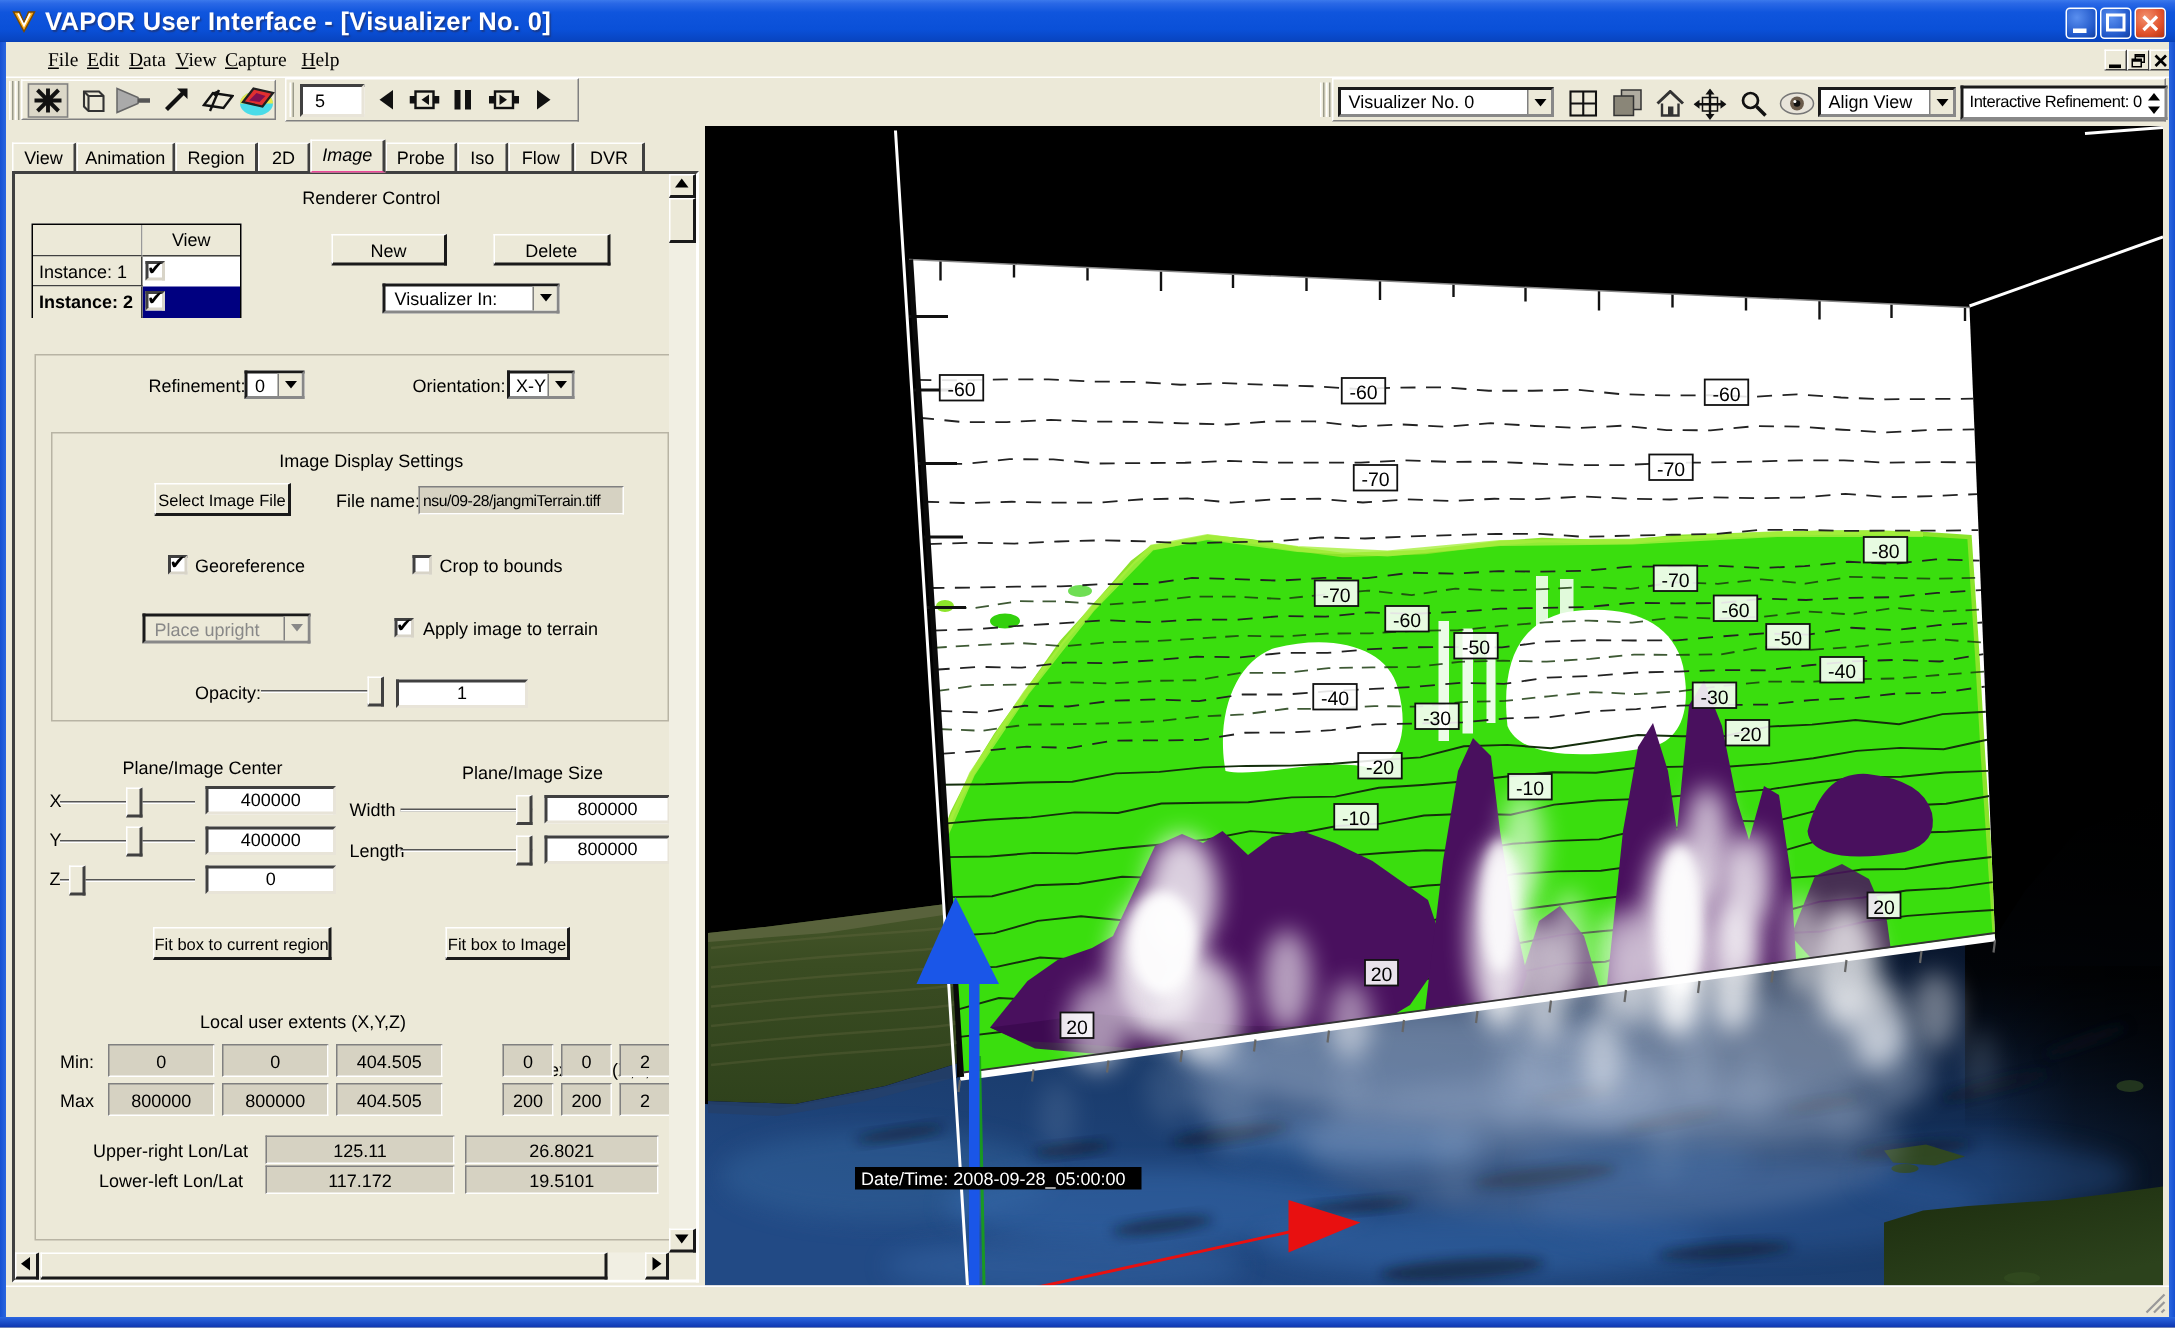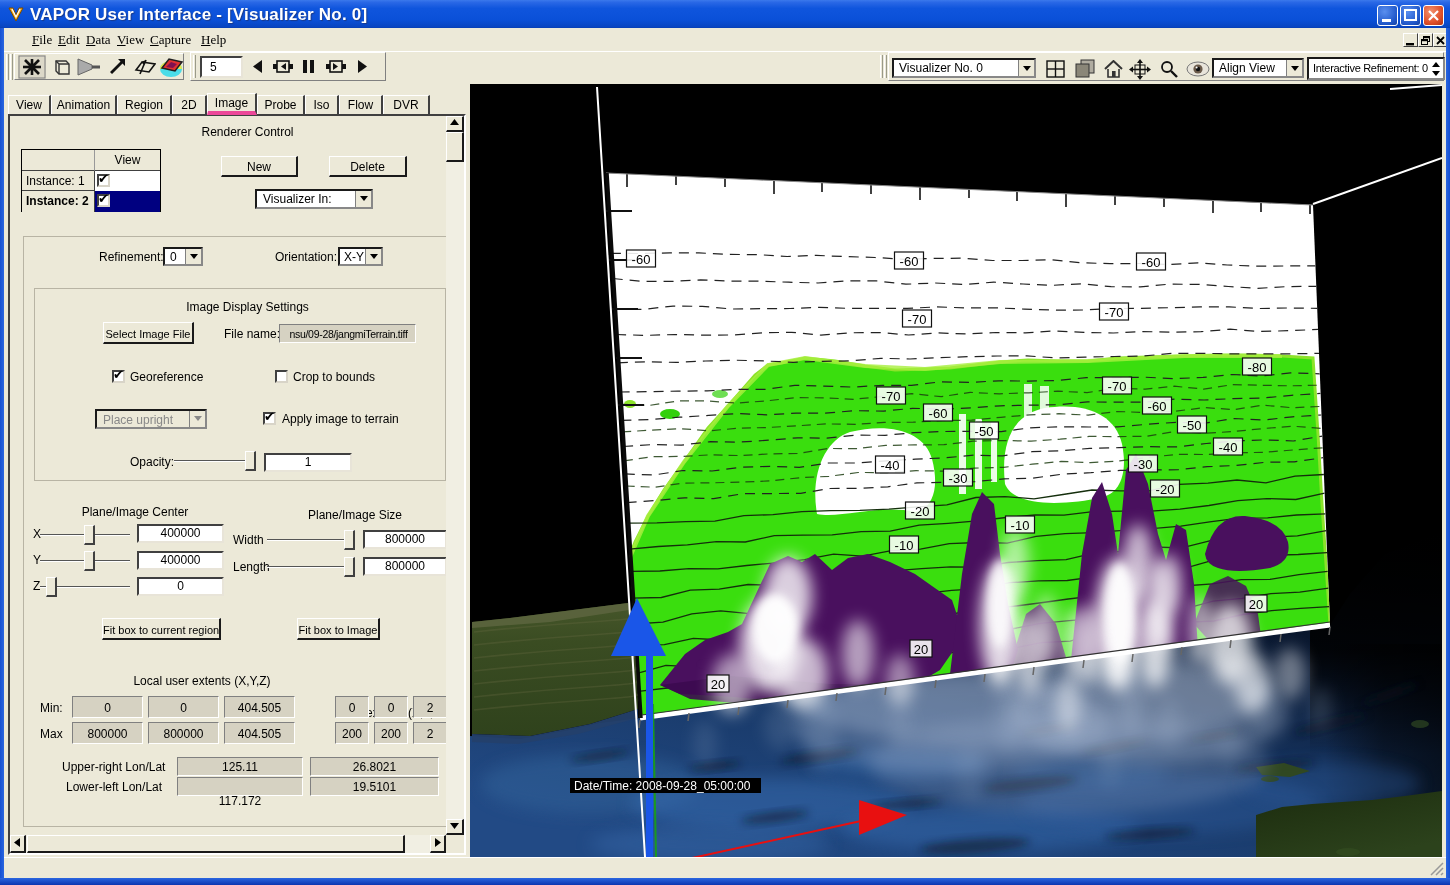--- a/index.html
+++ b/index.html
@@ -22,29 +22,29 @@
 
 #menubar{left:4px;top:28px;width:1442px;height:24px;background:#ece9d8;border-bottom:1px solid #ffffff;font-family:Liberation Serif, serif;}
 .menu{position:absolute;top:4px;font-size:13px;color:#000;}
 .menu u{text-decoration:underline;}
 .mdibtn{position:absolute;top:5px;width:15px;height:14px;background:#ece9d8;border:1px solid #fff;
 border-right-color:#404040;border-bottom-color:#404040;font-size:9px;text-align:center;line-height:12px;color:#000;}
 
 #toolbar{left:4px;top:52px;width:1442px;height:32px;background:#ece9d8;}
 .tbgroup{position:absolute;border:1px solid #fff;border-right-color:#808080;border-bottom-color:#808080;}
 .grip{position:absolute;width:3px;border-left:1px solid #fff;border-right:1px solid #9a9a8a;}
-.field{background:#d6d2c2;border:1px solid;border-color:#808080 #fff #fff #808080;text-align:center;}
+.field{background:#d6d2c2;border:1px solid;border-color:#808080 #fff #fff #808080;}
 .cb{position:absolute;width:13px;height:13px;background:#fff;border:2px solid;border-color:#404040 #d8d4c8 #d8d4c8 #404040;}
 .cb .chk{position:absolute;left:-1px;top:-5px;font-size:13px;color:#000;}
 .lbl{position:absolute;font-size:12px;color:#000;white-space:nowrap;}
 .lblc{position:absolute;font-size:12px;color:#000;white-space:nowrap;text-align:center;}
 
 .tab{position:absolute;top:95px;height:19px;background:#ece9d8;border-top:1px solid #fff;border-left:1px solid #fff;
 border-right:2px solid #404040;font-size:12px;text-align:center;padding-top:2px;}
-.tab.sel{top:93px;height:22px;z-index:5;border-bottom:4px solid #ec4899;}
+.tab.sel{top:93px;height:22px;z-index:5;border-bottom:1px solid #ec4899;font-style:italic;}
 #panel{left:8px;top:114px;width:458px;height:741px;background:#ece9d8;border:2px solid;border-color:#404040 #fff #fff #404040;}
 
 .gbox{position:absolute;border:1px solid #b8b4a4;}
 .btn{position:absolute;background:#ece9d8;border-top:1px solid #fff;border-left:1px solid #fff;
 border-right:2px solid #1a1a1a;border-bottom:2px solid #1a1a1a;font-size:12px;text-align:center;color:#000;white-space:nowrap;overflow:hidden;}
 .combo{position:absolute;background:#fff;border:2px solid;border-color:#1a1a1a #888 #888 #1a1a1a;font-size:12px;}
 .combo .ar{position:absolute;right:0;top:0;bottom:0;width:16px;background:#ece9d8;border-left:1px solid #808080;
 text-align:center;}
 .wfield{position:absolute;background:#fff;border:2px solid;border-color:#404040 #e8e4d8 #e8e4d8 #404040;
 font-size:12px;text-align:center;}
@@ -337,21 +337,21 @@
     <div class="field lblc" style="left:62px;top:606px;width:71px;height:22px;padding-top:4px">800000</div>
     <div class="field lblc" style="left:138px;top:606px;width:71px;height:22px;padding-top:4px">800000</div>
     <div class="field lblc" style="left:214px;top:606px;width:71px;height:22px;padding-top:4px">404.505</div>
     <div class="field lblc" style="left:325px;top:606px;width:34px;height:22px;padding-top:4px">200</div>
     <div class="field lblc" style="left:364px;top:606px;width:34px;height:22px;padding-top:4px">200</div>
     <div class="field lblc" style="left:403px;top:606px;width:34px;height:22px;padding-top:4px">2</div>
     <div class="lbl" style="left:52px;top:644px">Upper-right Lon/Lat</div>
     <div class="field lblc" style="left:167px;top:641px;width:126px;height:19px;padding-top:2px">125.11</div>
     <div class="field lblc" style="left:300px;top:641px;width:129px;height:19px;padding-top:2px">26.8021</div>
     <div class="lbl" style="left:56px;top:664px">Lower-left Lon/Lat</div>
-    <div class="field lblc" style="left:167px;top:661px;width:126px;height:19px;padding-top:16px">117.172</div>
+    <div class="field lblc" style="left:167px;top:661px;width:126px;height:19px;padding-top:2px">117.172</div>
     <div class="field lblc" style="left:300px;top:661px;width:129px;height:19px;padding-top:2px">19.5101</div>
 
     <div id="vscroll" class="abs" style="left:436px;top:0px;width:18px;height:719px;background:#f1efe3">
       <div class="btn" style="left:0;top:0;width:18px;height:16px"><svg width="13" height="11">
             <path d="M6.5 2 L11 8 L2 8 Z" fill="#000"></path>
           </svg></div>
       <div class="btn" style="left:0;top:16px;width:18px;height:30px"></div>
       <div class="btn" style="left:0;top:703px;width:18px;height:16px"><svg width="13" height="11">
             <path d="M6.5 9 L11 3 L2 3 Z" fill="#000"></path>
           </svg></div>

